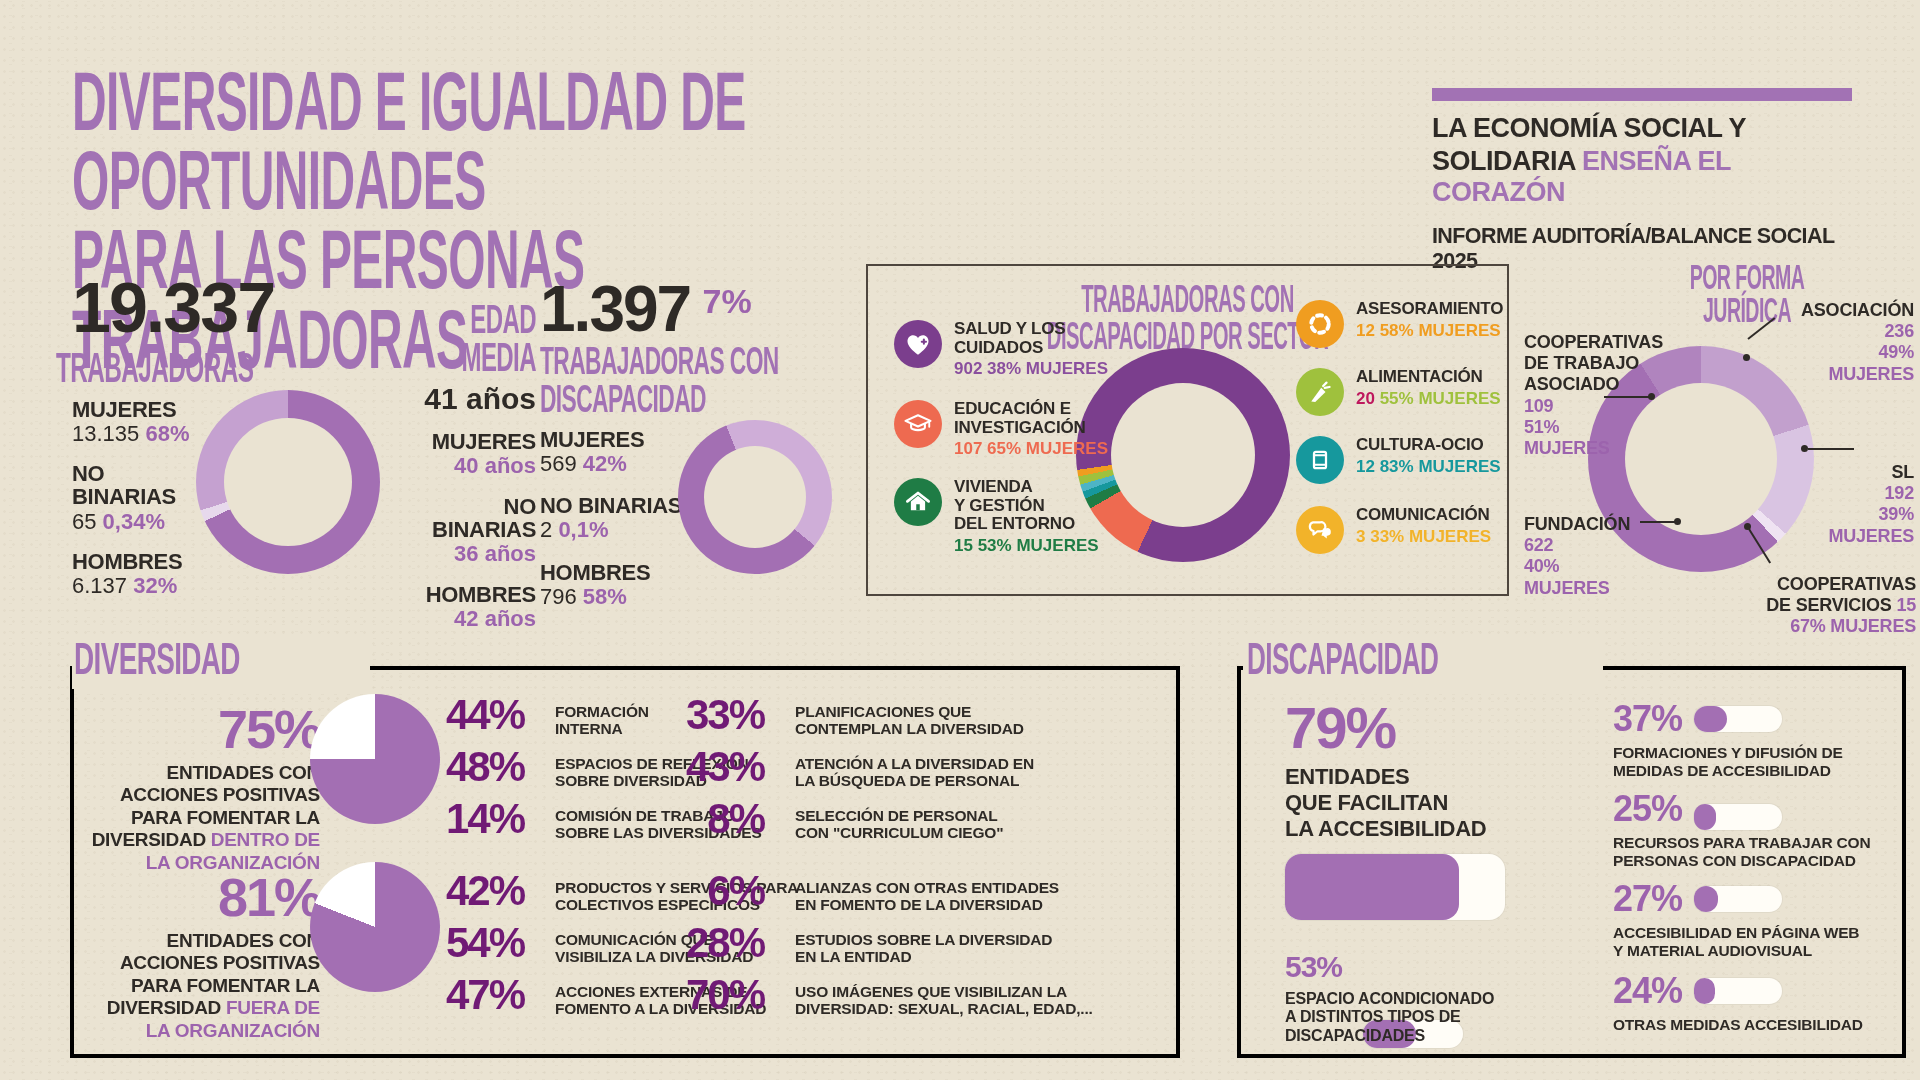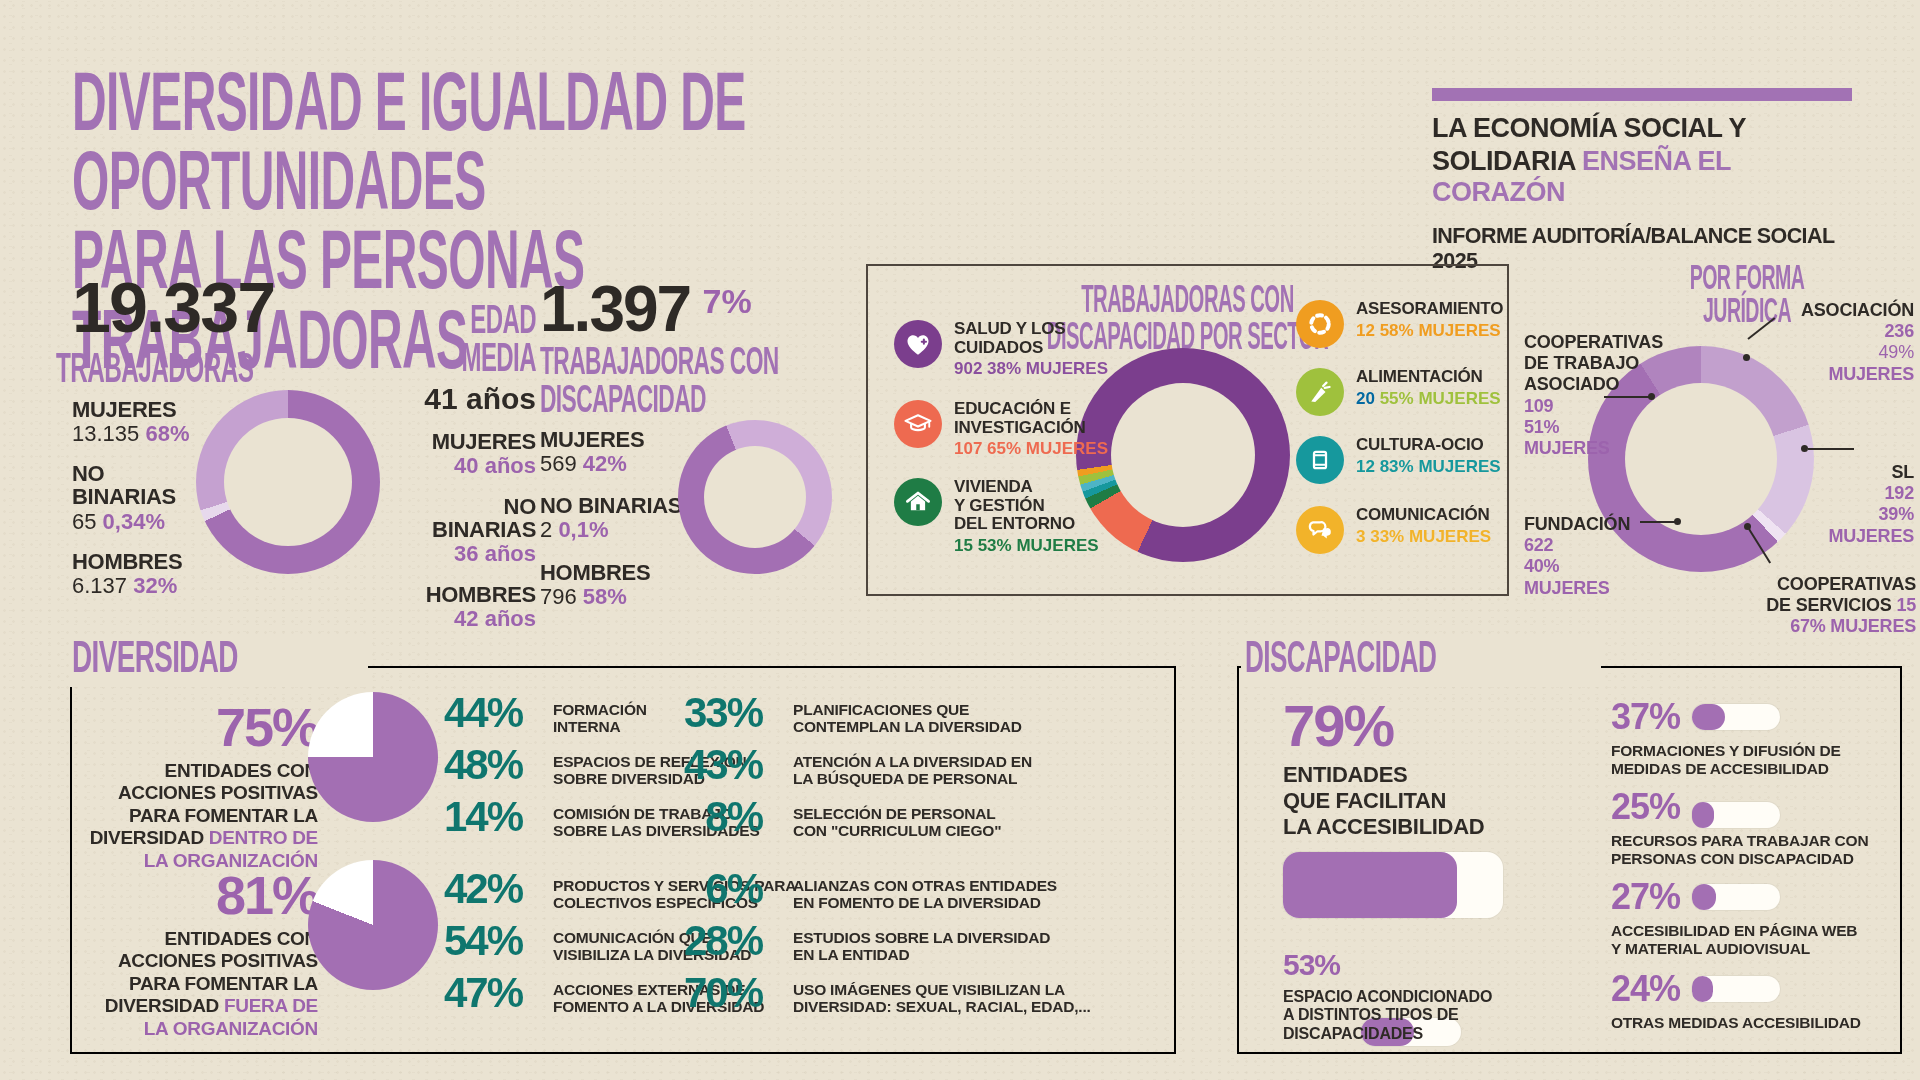--- a/index.html
+++ b/index.html
@@ -18,34 +18,34 @@
   .preline{white-space:pre-line}
   .stamp{
     display:inline-block;font-weight:800;color:#a272b4;
     letter-spacing:-1px;line-height:.95;
   }
   .blk{font-weight:800;color:#2e2a26}
   .pur{font-weight:800;color:#9c63ad}
   .donut{position:absolute;border-radius:50%}
   .hole{position:absolute;border-radius:50%;background:#eae3d2}
   .pie{position:absolute;border-radius:50%}
-  .frame{position:absolute;border:2px solid #000000}
+  .frame{position:absolute;border:4px solid #000000}
   .frame-head{position:absolute;background:#eae3d2;z-index:2}
   .bar{position:relative;background:#fffdf7;border-radius:14px;box-shadow:0 0 0 1px rgba(0,0,0,.04)}
   .fill{position:absolute;left:0;top:0;bottom:0;background:#a36fb3;border-radius:14px}
   .icircle{width:48px;height:48px;border-radius:50%;display:flex;align-items:center;justify-content:center;flex:0 0 48px}
   .sitem{position:absolute;display:flex;gap:12px;align-items:flex-start}
   .sname{font-weight:800;font-size:17px;line-height:1.1;color:#2e2a26;letter-spacing:-.2px}
   .srow{font-size:17px;margin-top:2px}
   .statline{font-size:22px;line-height:1.15}
   .stat-label{font-weight:800;font-size:22px;line-height:1.05;letter-spacing:-.3px}
   .legal-lbl{font-size:18px;line-height:1.18;font-weight:800;letter-spacing:-.2px}
   .legal-lbl .p{color:#9c63ad}
   .dstat{position:absolute;display:flex;align-items:flex-start}
-  .dstat .n{width:110px;text-align:right;font-size:42px;font-weight:800;color:#0f766e;letter-spacing:-2px;line-height:.9}
+  .dstat .n{width:110px;text-align:right;font-size:42px;font-weight:800;color:#701a75;letter-spacing:-2px;line-height:.9}
   .dstat .t{margin-left:31px;padding-top:7px;font-size:15.5px;font-weight:800;line-height:1.12;letter-spacing:-.2px}
   .ptr{position:absolute;background:#2e2a26;height:2px}
   .dot{position:absolute;width:7px;height:7px;border-radius:50%;background:#2e2a26}
   svg{display:block}
 </style>
 </head>
 <body>
 
 <div class="abs" style="left:72px;top:62px;width:1400px">
   <div class="stamp" style="font-size:80px;transform:scale(.60,1.05);transform-origin:top left;line-height:.94">
@@ -204,21 +204,21 @@
 
   <div class="sitem" style="left:428px;top:102px">
     <div class="icircle" style="background:#9fc13d">
       <svg width="30" height="30" viewBox="0 0 24 24">
           <path d="M5 19.5 13 8.5l3.4 3.4-8.2 8z" fill="#fff"></path>
           <path d="M14.5 7.2 17.2 4.5M15.8 8.7 19.6 8" stroke="#fff" stroke-width="1.8" stroke-linecap="round"></path>
         </svg>
     </div>
     <div>
       <div class="sname">ALIMENTACIÓN</div>
-      <div class="srow"><span style="font-weight:800;color:#0369a1">20</span> <span style="font-weight:700;color:#9fc13d">55% MUJERES</span></div>
+      <div class="srow"><span style="font-weight:800;color:#be185d">20</span> <span style="font-weight:700;color:#9fc13d">55% MUJERES</span></div>
     </div>
   </div>
 
   <div class="sitem" style="left:428px;top:170px">
     <div class="icircle" style="background:#16989d">
       <svg width="30" height="30" viewBox="0 0 24 24">
           <rect x="7.2" y="5.5" width="9.6" height="13" rx="1.4" fill="none" stroke="#fff" stroke-width="1.8"></rect>
           <path d="M7.2 8.2h9.6M7.2 15.8h9.6" stroke="#fff" stroke-width="1.6"></path>
         </svg>
     </div>
@@ -255,21 +255,21 @@
 DE TRABAJO
 ASOCIADO</div>
     <div class="p">109</div>
     <div class="p" style="font-weight:700">51%</div>
     <div class="p" style="font-weight:700">MUJERES</div>
   </div>
 
   <div class="abs legal-lbl" style="left:1758px;top:300px;width:156px;text-align:right">
     <div>ASOCIACIÓN</div>
     <div class="p">236</div>
-    <div class="p" style="font-weight:400">49%</div>
+    <div class="p" style="font-weight:700">49%</div>
     <div class="p" style="font-weight:700">MUJERES</div>
   </div>
 
   <div class="abs legal-lbl" style="left:1802px;top:462px;width:112px;text-align:right">
     <div>SL</div>
     <div class="p">192</div>
     <div class="p" style="font-weight:700">39%</div>
     <div class="p" style="font-weight:700">MUJERES</div>
   </div>
 

